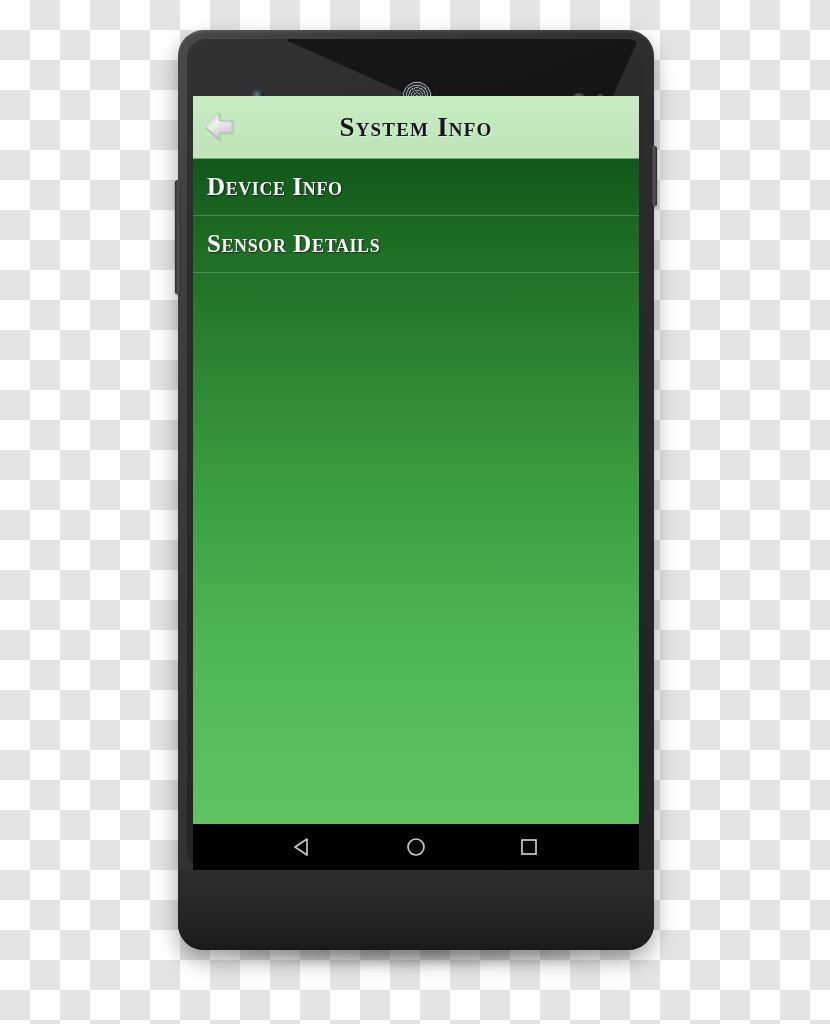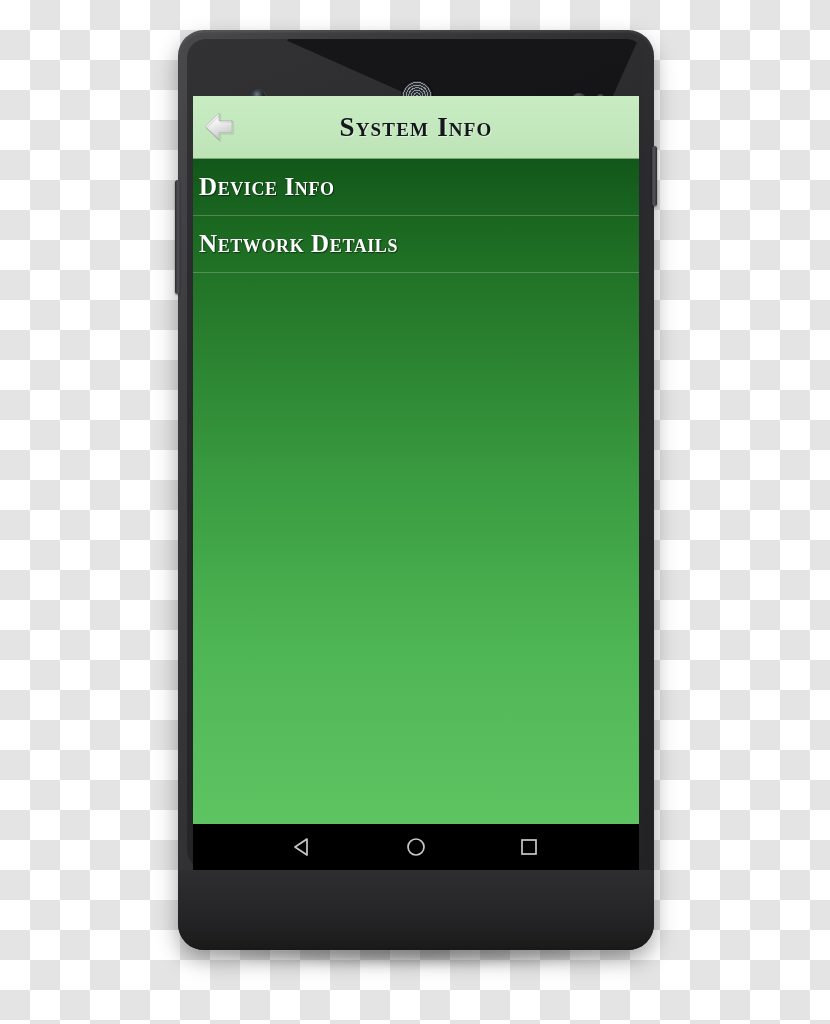--- a/index.html
+++ b/index.html
@@ -208,21 +208,21 @@
       #4eb554 73%,
       #57bd5c 86%,
       #5ec462 100%);
     overflow: hidden;
   }
   .list-item {
     position: relative;
     height: 57px;
     display: flex;
     align-items: center;
-    padding-left: 6px;
+    padding-left: 14px;
     box-sizing: border-box;
     border-bottom: 1px solid rgba(255,255,255,0.22);
     cursor: pointer;
   }
   .list-item-label {
     font-family: "Liberation Serif", "DejaVu Serif", serif;
     font-size: 25px;
     font-weight: 700;
     font-variant: small-caps;
     letter-spacing: 0.6px;
@@ -296,21 +296,21 @@
         <path d="M4 21.5 L18 8 L18 15.5 L31 15.5 L31 27.5 L18 27.5 L18 35 Z" fill="none" stroke="rgba(0,0,0,0.18)" stroke-width="1.6" stroke-linejoin="round" transform="translate(1.4,1.4)" opacity="0.45"></path>
       </svg>
       <div class="app-title">System Info</div>
     </div>
 
     <div class="list-area">
       <div class="list-item">
         <span class="list-item-label">Device Info</span>
       </div>
       <div class="list-item">
-        <span class="list-item-label">Network Details</span>
+        <span class="list-item-label">Sensor Details</span>
       </div>
     </div>
 
     <div class="nav-bar">
       <div class="nav-btn">
         <svg width="26" height="26" viewBox="0 0 26 26">
           <path d="M17 5 L5 13 L17 21 Z" fill="none" stroke="#c8c8c8" stroke-width="1.7" stroke-linejoin="round"></path>
         </svg>
       </div>
       <div class="nav-btn">

